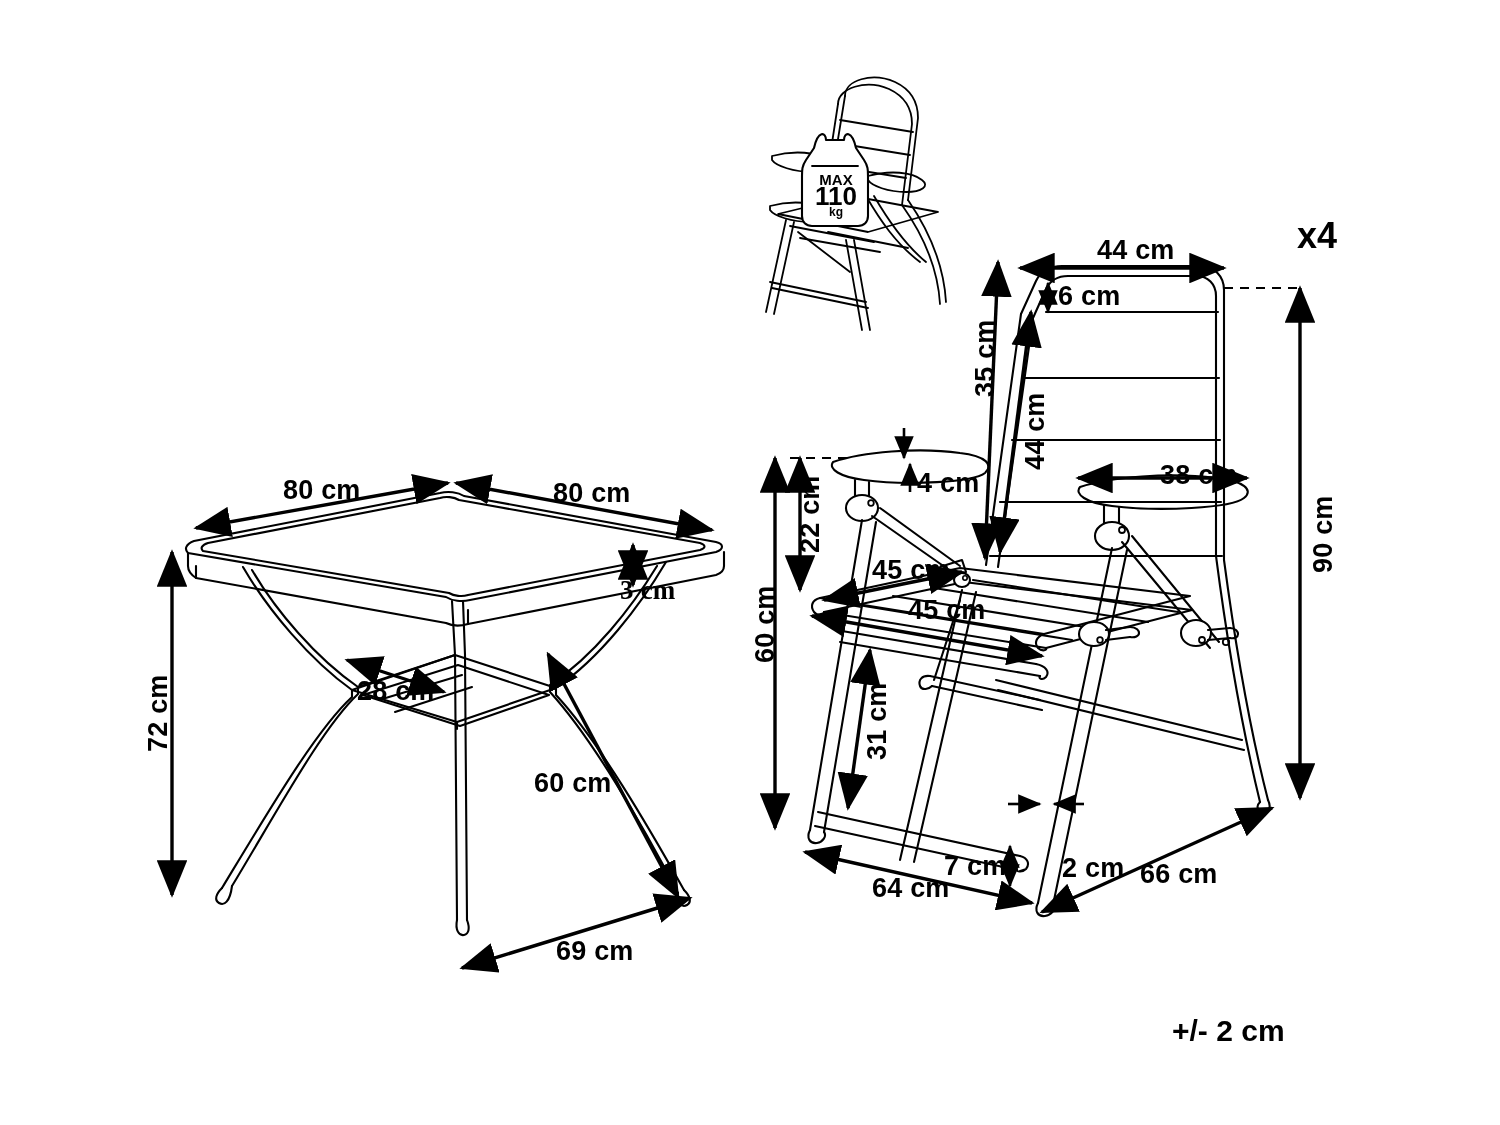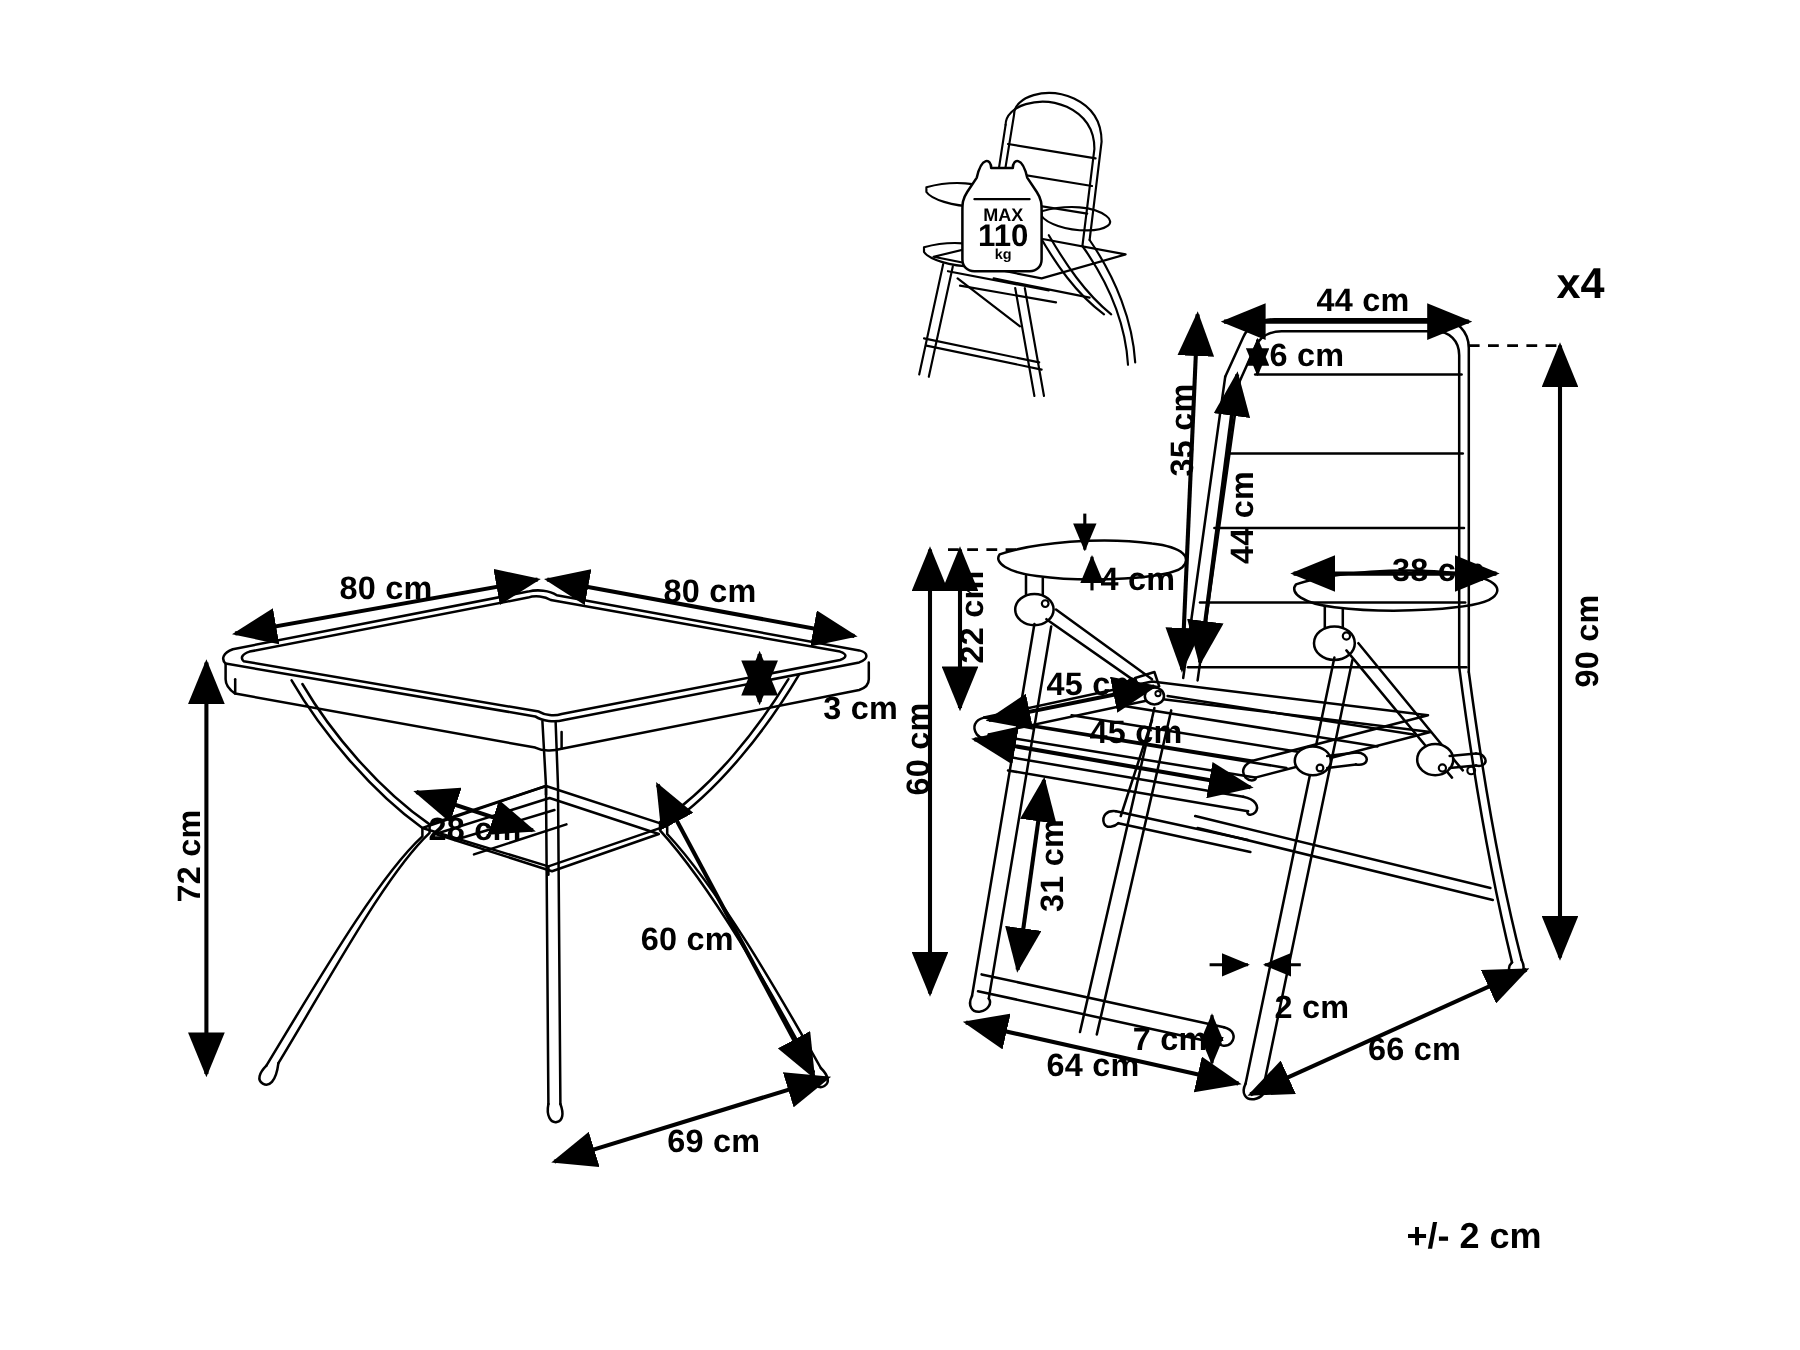--- a/index.html
+++ b/index.html
@@ -287,21 +287,21 @@
       <line class="dim" x1="1042" y1="912" x2="1272" y2="808" marker-start="url(#al)" marker-end="url(#ar)"></line>
 
       <line class="dim" x1="1300" y1="288" x2="1300" y2="798" marker-start="url(#al)" marker-end="url(#ar)"></line>
     </g>
   </svg>
 
   <div class="label l-dim" style="left:283px; top:477px;">80 cm</div>
 
   <div class="label l-dim" style="left:553px; top:480px;">80 cm</div>
 
-  <div class="label l-dim" style="left:686px; top:577px;">3 cm</div>
+  <div class="label l-dim" style="left:620px; top:577px;font-family:Liberation Serif, serif;">3 cm</div>
 
   <div class="label l-dim rot90" style="left:145px; top:752px;">72 cm</div>
 
   <div class="label l-dim" style="left:357px; top:678px;">28 cm</div>
 
   <div class="label l-dim" style="left:534px; top:770px;">60 cm</div>
 
   <div class="label l-dim" style="left:556px; top:938px;">69 cm</div>
 
   <div class="label l-dim" style="left:1097px; top:237px;">44 cm</div>
@@ -319,21 +319,21 @@
   <div class="label l-dim rot90" style="left:797px; top:553px;">22 cm</div>
 
   <div class="label l-dim" style="left:872px; top:557px;">45 cm</div>
 
   <div class="label l-dim" style="left:908px; top:597px;">45 cm</div>
 
   <div class="label l-dim rot90" style="left:752px; top:663px;">60 cm</div>
 
   <div class="label l-dim rot90" style="left:864px; top:760px;">31 cm</div>
 
-  <div class="label l-dim" style="left:1062px; top:826px;">2 cm</div>
+  <div class="label l-dim" style="left:1062px; top:855px;">2 cm</div>
 
   <div class="label l-dim" style="left:944px; top:853px;">7 cm</div>
 
   <div class="label l-dim" style="left:872px; top:875px;">64 cm</div>
 
   <div class="label l-dim" style="left:1140px; top:861px;">66 cm</div>
 
   <div class="label l-dim rot90" style="left:1310px; top:573px;">90 cm</div>
 
   <div class="badge-txt" style="left:806px; top:172px; width:60px; font-size:15px;">MAX</div>

